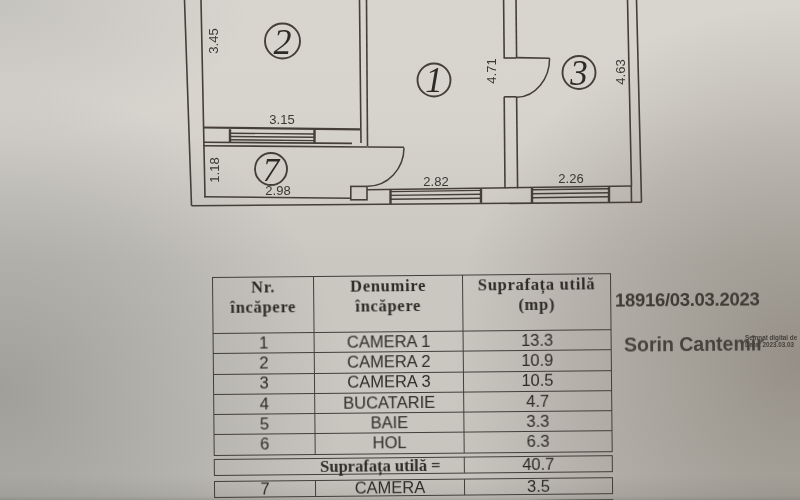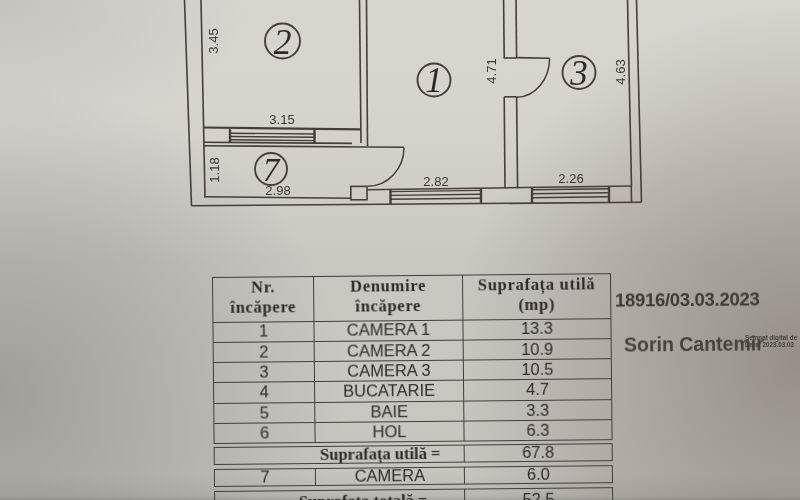--- a/index.html
+++ b/index.html
@@ -13,21 +13,21 @@
          radial-gradient(ellipse 58% 95% at 100% 72%, rgba(70,61,48,0.40) 0%, rgba(70,61,48,0.16) 48%, rgba(70,61,48,0) 75%),
          linear-gradient(180deg, #d8d5cf 0%, #d7d4ce 22%, #cac7c1 52%, #cac7c1 78%, #c6c3bd 100%);}
   svg text{fill:#38342f;}
   .dim{font-family:"Liberation Sans",sans-serif;font-size:13px;fill:#3b3731;}
   .rn{font-family:"Liberation Serif",serif;font-style:italic;fill:#2e2a26;}
   #tblwrap{position:absolute;left:212px;top:277px;width:402px;
        transform:rotate(-0.55deg);transform-origin:0 0;color:#2e2b27;filter:blur(0.34px);}
   .tb{border-collapse:collapse;table-layout:fixed;width:398px;}
   .tb td{border:1.6px solid #413d38;text-align:center;vertical-align:middle;
         padding:0;font-size:16.5px;line-height:15.5px;color:#2e2b27;}
-  .hdr td{font-family:"Liberation Serif",serif;font-weight:bold;font-size:16.5px;line-height:20px;letter-spacing:0.7px;padding-bottom:3px;}
+  .hdr td{font-family:"Liberation Serif",serif;font-weight:bold;font-size:16.5px;line-height:20px;letter-spacing:0.7px;padding-bottom:15px;}
   .srf{font-family:"Liberation Serif",serif;font-weight:bold;}
   .ann{position:absolute;color:#38342f;}
 </style>
 </head>
 <body>
 
 <div id="paper"></div>
 
 <svg id="plan" width="800" height="270" viewBox="0 0 800 270" style="position:absolute;left:0;top:0;opacity:0.999;filter:blur(0.3px)" fill="none" stroke="#453f38" stroke-width="1.6" stroke-linecap="butt">
 
@@ -196,36 +196,36 @@
     </table>
 
   <table class="tb" style="margin-top:3.2px">
     <colgroup>
         <col style="width:250px">
         <col style="width:148px">
       </colgroup>
     <tbody>
         <tr style="height:15.6px">
           <td class="srf" style="padding-left:82px">Suprafața utilă =</td>
-          <td>67.8</td>
+          <td>40.7</td>
         </tr>
   </tbody>
     </table>
 
   <table class="tb" style="margin-top:4.2px">
     <colgroup>
         <col style="width:101px">
         <col style="width:149px">
         <col style="width:148px">
       </colgroup>
     <tbody>
         <tr style="height:14.5px">
           <td>7</td>
           <td>CAMERA</td>
-          <td>6.0</td>
+          <td>3.5</td>
         </tr>
   </tbody>
     </table>
 
   <table class="tb" style="margin-top:4.5px">
     <colgroup>
         <col style="width:250px">
         <col style="width:148px">
       </colgroup>
     <tbody>

